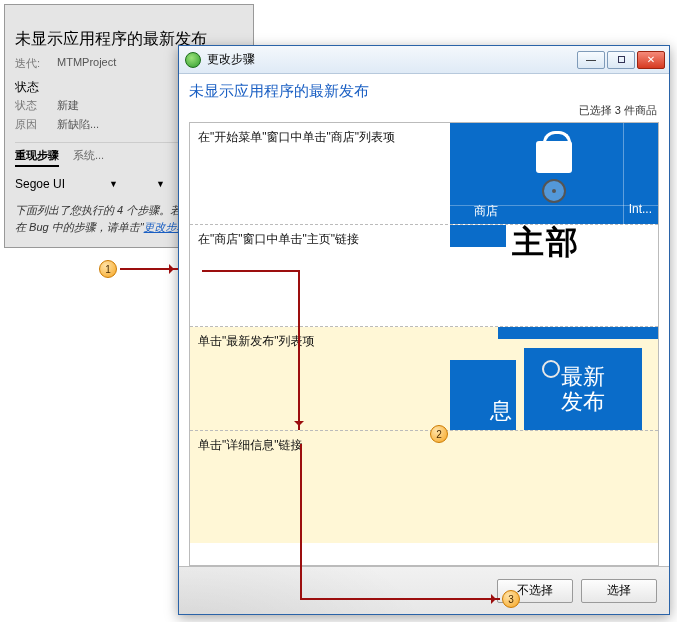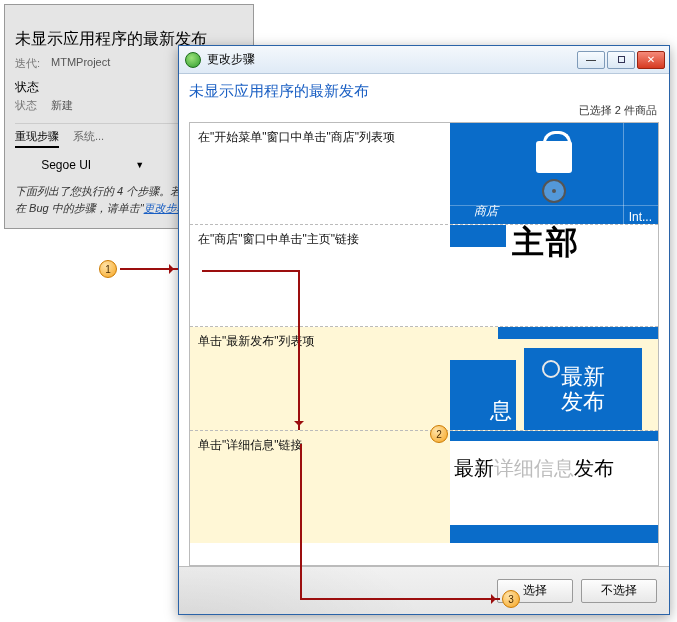--- a/index.html
+++ b/index.html
@@ -16,28 +16,28 @@
   
   .backwin {
     position: absolute;
     left: 4px; top: 4px;
     width: 250px;
     border: 1px solid #999;
     background: #e5e5e5;
     padding: 24px 10px 12px 10px;
   }
   .backwin .title { font-size: 16px; margin-bottom: 6px; }
-  .kv { display: flex; font-size: 11px; color: #555; margin-bottom: 4px; }
+  .kv { display: flex; gap: 6px; font-size: 11px; color: #555; margin-bottom: 4px; }
   .kv .k { width: 36px; color: #777; }
   .sect-label { font-size: 12px; color: #000; margin-top: 8px; }
   .fields { margin-top: 2px; }
   .hr-tabs { display: flex; gap: 14px; border-top: 1px solid #ccc; margin-top: 10px; padding-top: 5px; font-size: 11px; }
-  .hr-tabs .tab1 { font-weight: normal; border-bottom: 2px solid #000; padding-bottom: 2px; }
+  .hr-tabs .tab1 { font-weight: bold; border-bottom: 2px solid #000; padding-bottom: 2px; }
   .hr-tabs .tab2 { color: #666; }
-  .font-row { display: flex; align-items: center; gap: 16px; margin-top: 8px; justify-content: flex-end; }
+  .font-row { display: flex; align-items: center; gap: 16px; margin-top: 8px; }
   .font-name { border: none; font-size: 12px; width: 78px; }
   .caret { font-size: 9px; }
   .bold { font-family: "Times New Roman", serif; font-weight: bold; font-size: 15px; }
   .note {
     margin-top: 10px;
     font-size: 11px;
     font-style: italic;
     color: #333;
     line-height: 1.5;
   }
@@ -139,22 +139,22 @@
     content:""; position:absolute; left:7px; top:-10px;
     width:22px;height:14px;border:3px solid #fff;border-bottom:none;border-radius:12px 12px 0 0;
   }
   .thumb1 .tgt{
     position:absolute;left:50%;top:56px;transform:translateX(-50%);
     width:24px;height:24px;border:2px solid #555;border-radius:50%;
     background:rgba(255,255,255,.3);
     display:flex;align-items:center;justify-content:center;
   }
   .thumb1 .tgt::after{content:"";width:4px;height:4px;background:#555;border-radius:50%;}
-  .thumb1 .cap-l{position:absolute;left:24px;bottom:4px;font-style:italic;}
-  .thumb1 .cap-r{position:absolute;right:6px;bottom:0;}
+  .thumb1 .cap-l{position:absolute;left:24px;bottom:4px;}
+  .thumb1 .cap-r{position:absolute;right:6px;bottom:8px;}
   .thumb1 .divider{position:absolute;right:34px;top:0;bottom:0;width:1px;background:rgba(255,255,255,.35);}
   .thumb1::before{content:"";position:absolute;left:0;right:0;bottom:18px;height:1px;background:rgba(255,255,255,.3);}
 
   .thumb2 {
     width:100%;height:100%;
     background:#fff;color:#000;position:relative;
   }
   .thumb2 .bigtxt{position:absolute;left:62px;top:-4px;font-size:32px;font-weight:bold;letter-spacing:2px;}
   .thumb2 .stripe{position:absolute;left:0;top:0;width:56px;height:22px;background:#0a6cc9;}
   .thumb2 .bottom{position:absolute;left:0;right:0;bottom:8px;text-align:right;padding-right:10px;font-size:14px;color:#444;}
@@ -235,20 +235,24 @@
   <div class="title">未显示应用程序的最新发布</div>
   <div class="kv">
     <span class="k">迭代:</span>
     <span>MTMProject</span>
   </div>
   <div class="sect-label">状态</div>
   <div class="fields">
     <div class="kv">
       <span class="k">状态</span>
       <span>新建</span>
+    </div>
+    <div class="kv">
+      <span class="k">原因</span>
+      <span>新缺陷...</span>
     </div>
   </div>
   <div class="hr-tabs">
     <span class="tab1">重现步骤</span>
     <span class="tab2">系统...</span>
   </div>
   <div class="font-row">
     <span class="font-name">Segoe UI</span>
     <span class="caret">▼</span>
     <span style="width:6px"></span>
@@ -271,21 +275,21 @@
     <div class="winbtns">
       <div class="winbtn">—</div>
       <div class="winbtn">
           <span class="sq"></span>
         </div>
       <div class="winbtn close">✕</div>
     </div>
   </div>
   <div class="dlg-body">
     <div class="dlg-head">未显示应用程序的最新发布</div>
-    <div class="dlg-sub">已选择 2 件商品</div>
+    <div class="dlg-sub">已选择 3 件商品</div>
 
     <div class="steplist">
 
       <div class="step-row" style="height:102px;">
         <div class="step-text">在"开始菜单"窗口中单击"商店"列表项</div>
         <div class="step-thumb">
           <div class="thumb1">
             <div class="bag"></div>
             <div class="tgt"></div>
             <div class="divider"></div>
@@ -315,36 +319,27 @@
               <span class="ring3"></span>
               <span>最新</span>
               <span>发布</span>
             </div>
           </div>
         </div>
       </div>
 
       <div class="step-row row-sel" style="height:112px;border-bottom:none;">
         <div class="step-text">单击"详细信息"链接</div>
-        <div class="step-thumb">
-          <div class="thumb4">
-            <div class="stripT"></div>
-            <div class="txt">
-              <span>最新</span><span class="g">详细信息</span><span>发布</span>
-            </div>
-            <div class="stripB"></div>
-          </div>
-        </div>
       </div>
     </div>
   </div>
   <div class="dlg-footer">
     <div class="curve"></div>
+    <div class="btn">不选择</div>
     <div class="btn">选择</div>
-    <div class="btn">不选择</div>
   </div>
 </div>
 
 <div class="path2top"></div>
 <div class="path2">
     <span class="head"></span>
   </div>
 <div class="badge" style="left:430px;top:425px;">2</div>
 
 <div class="path3a"></div>

